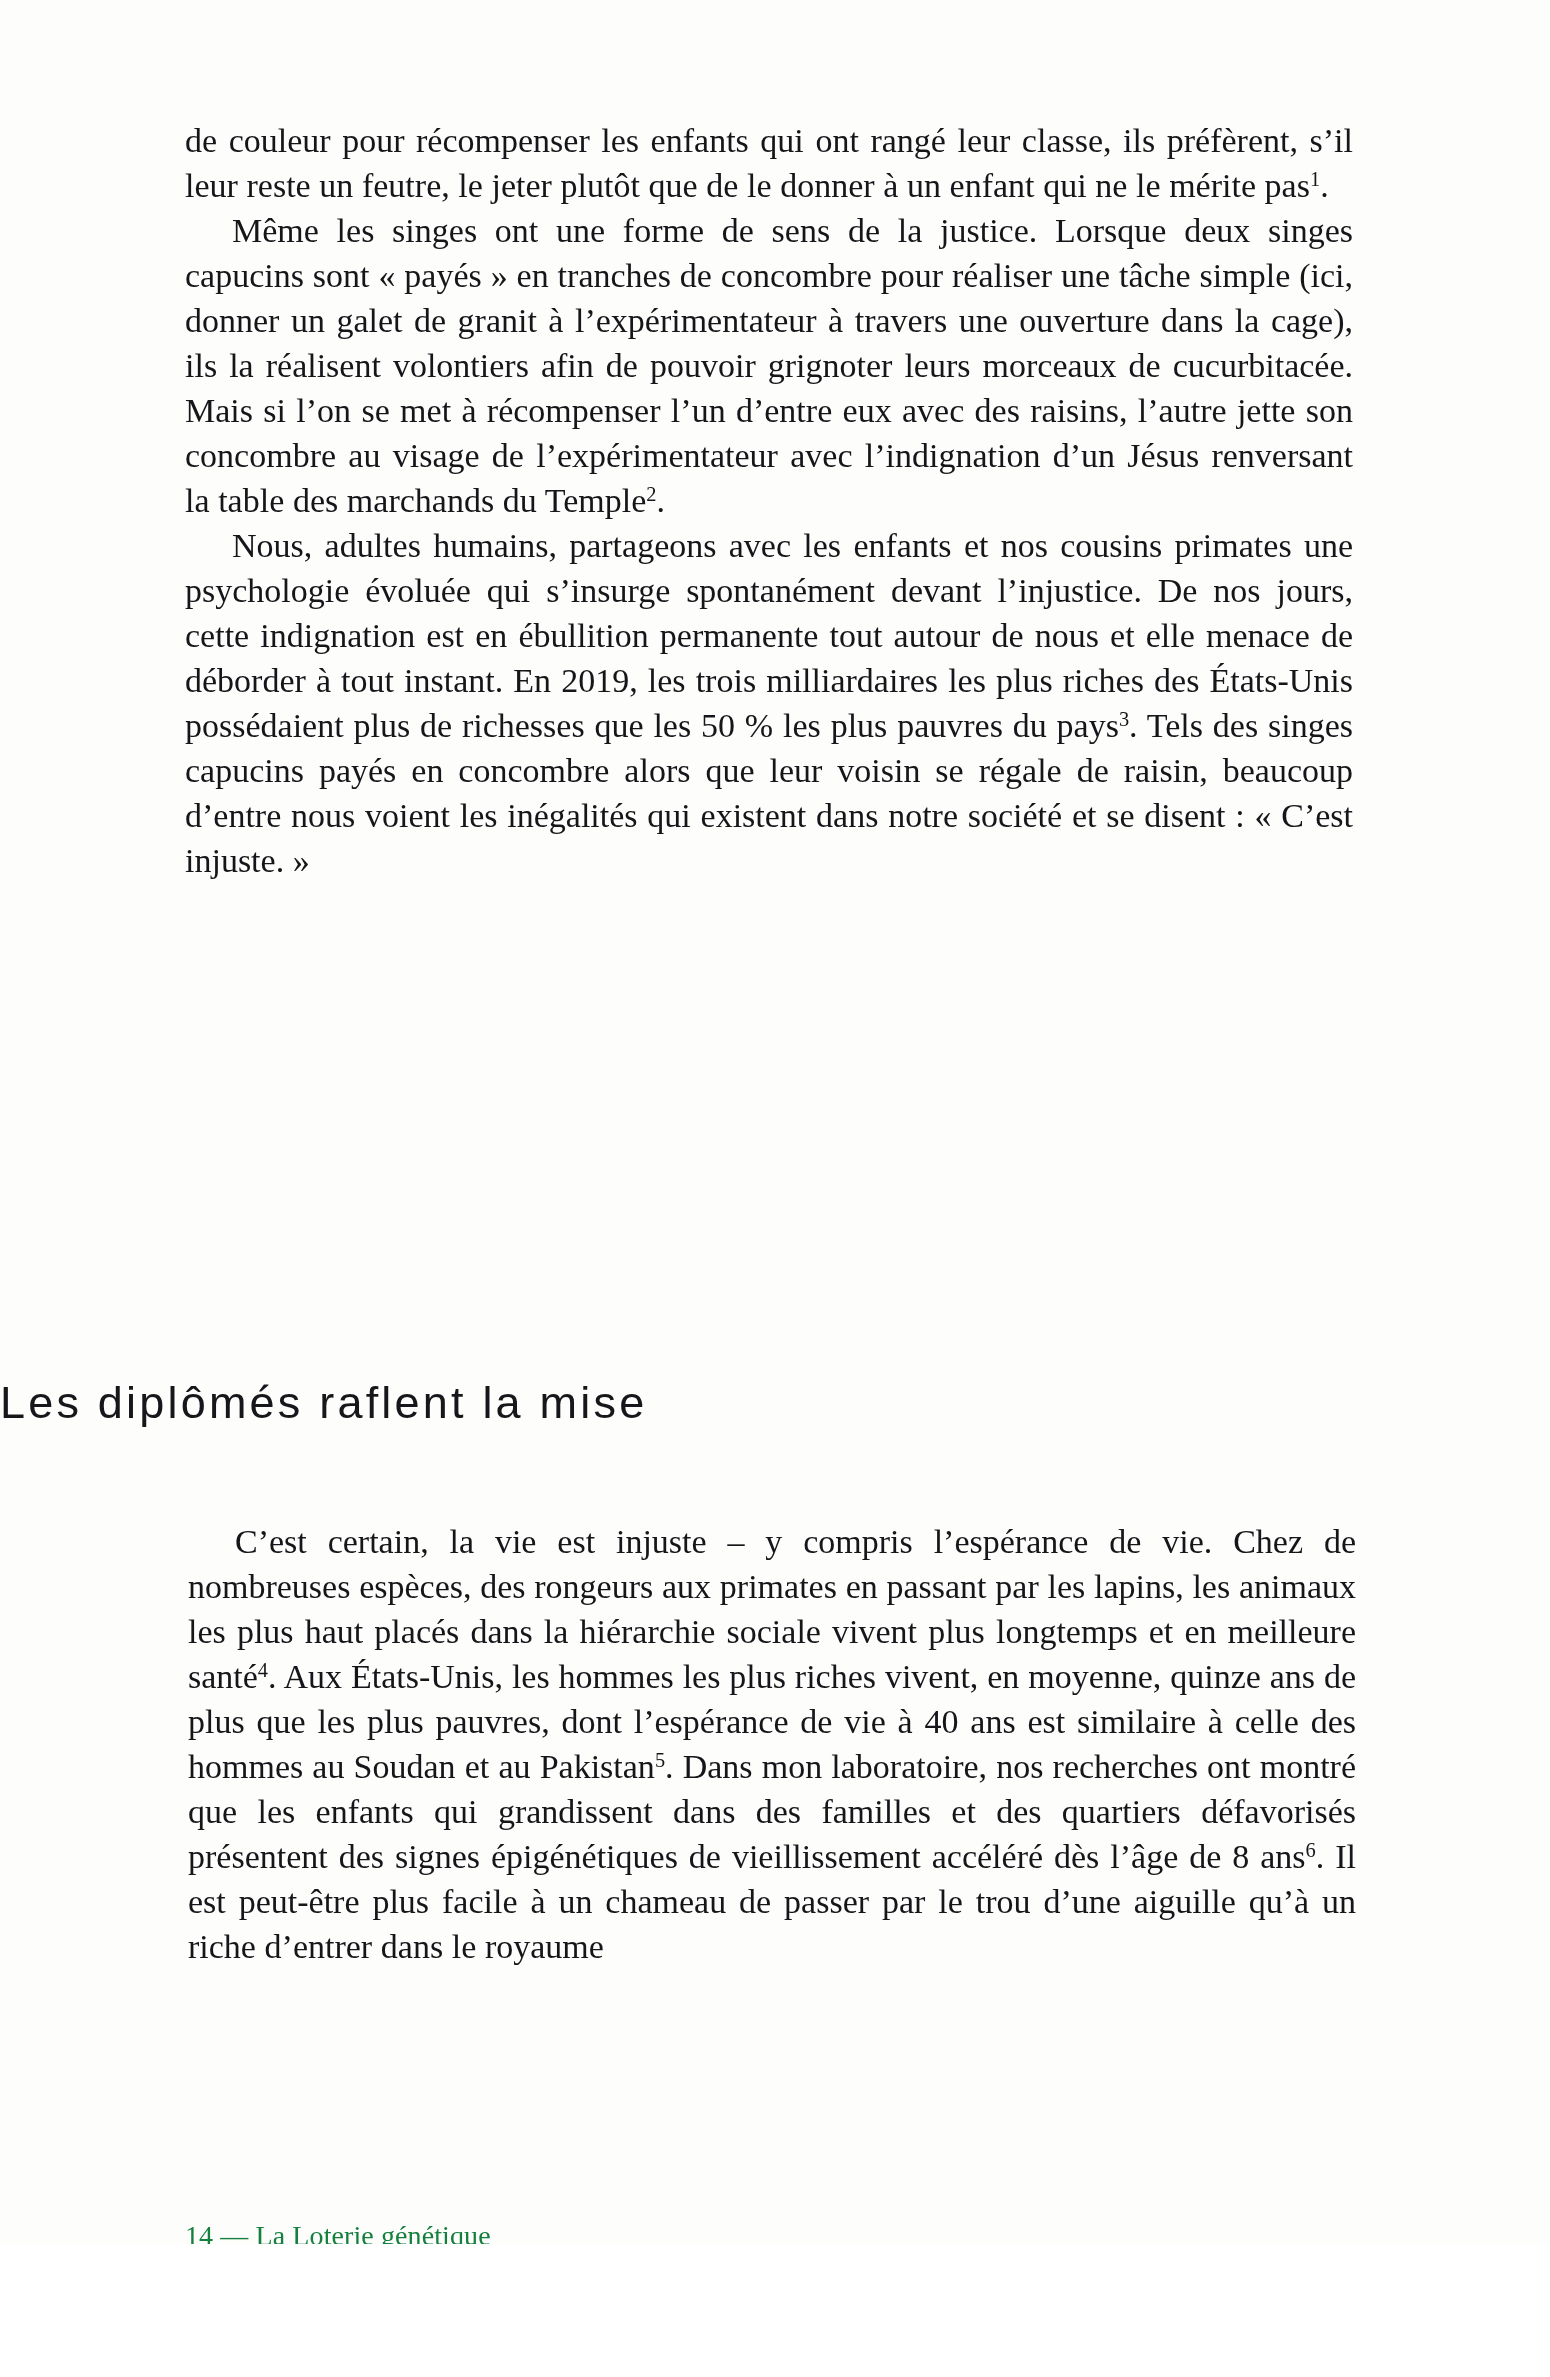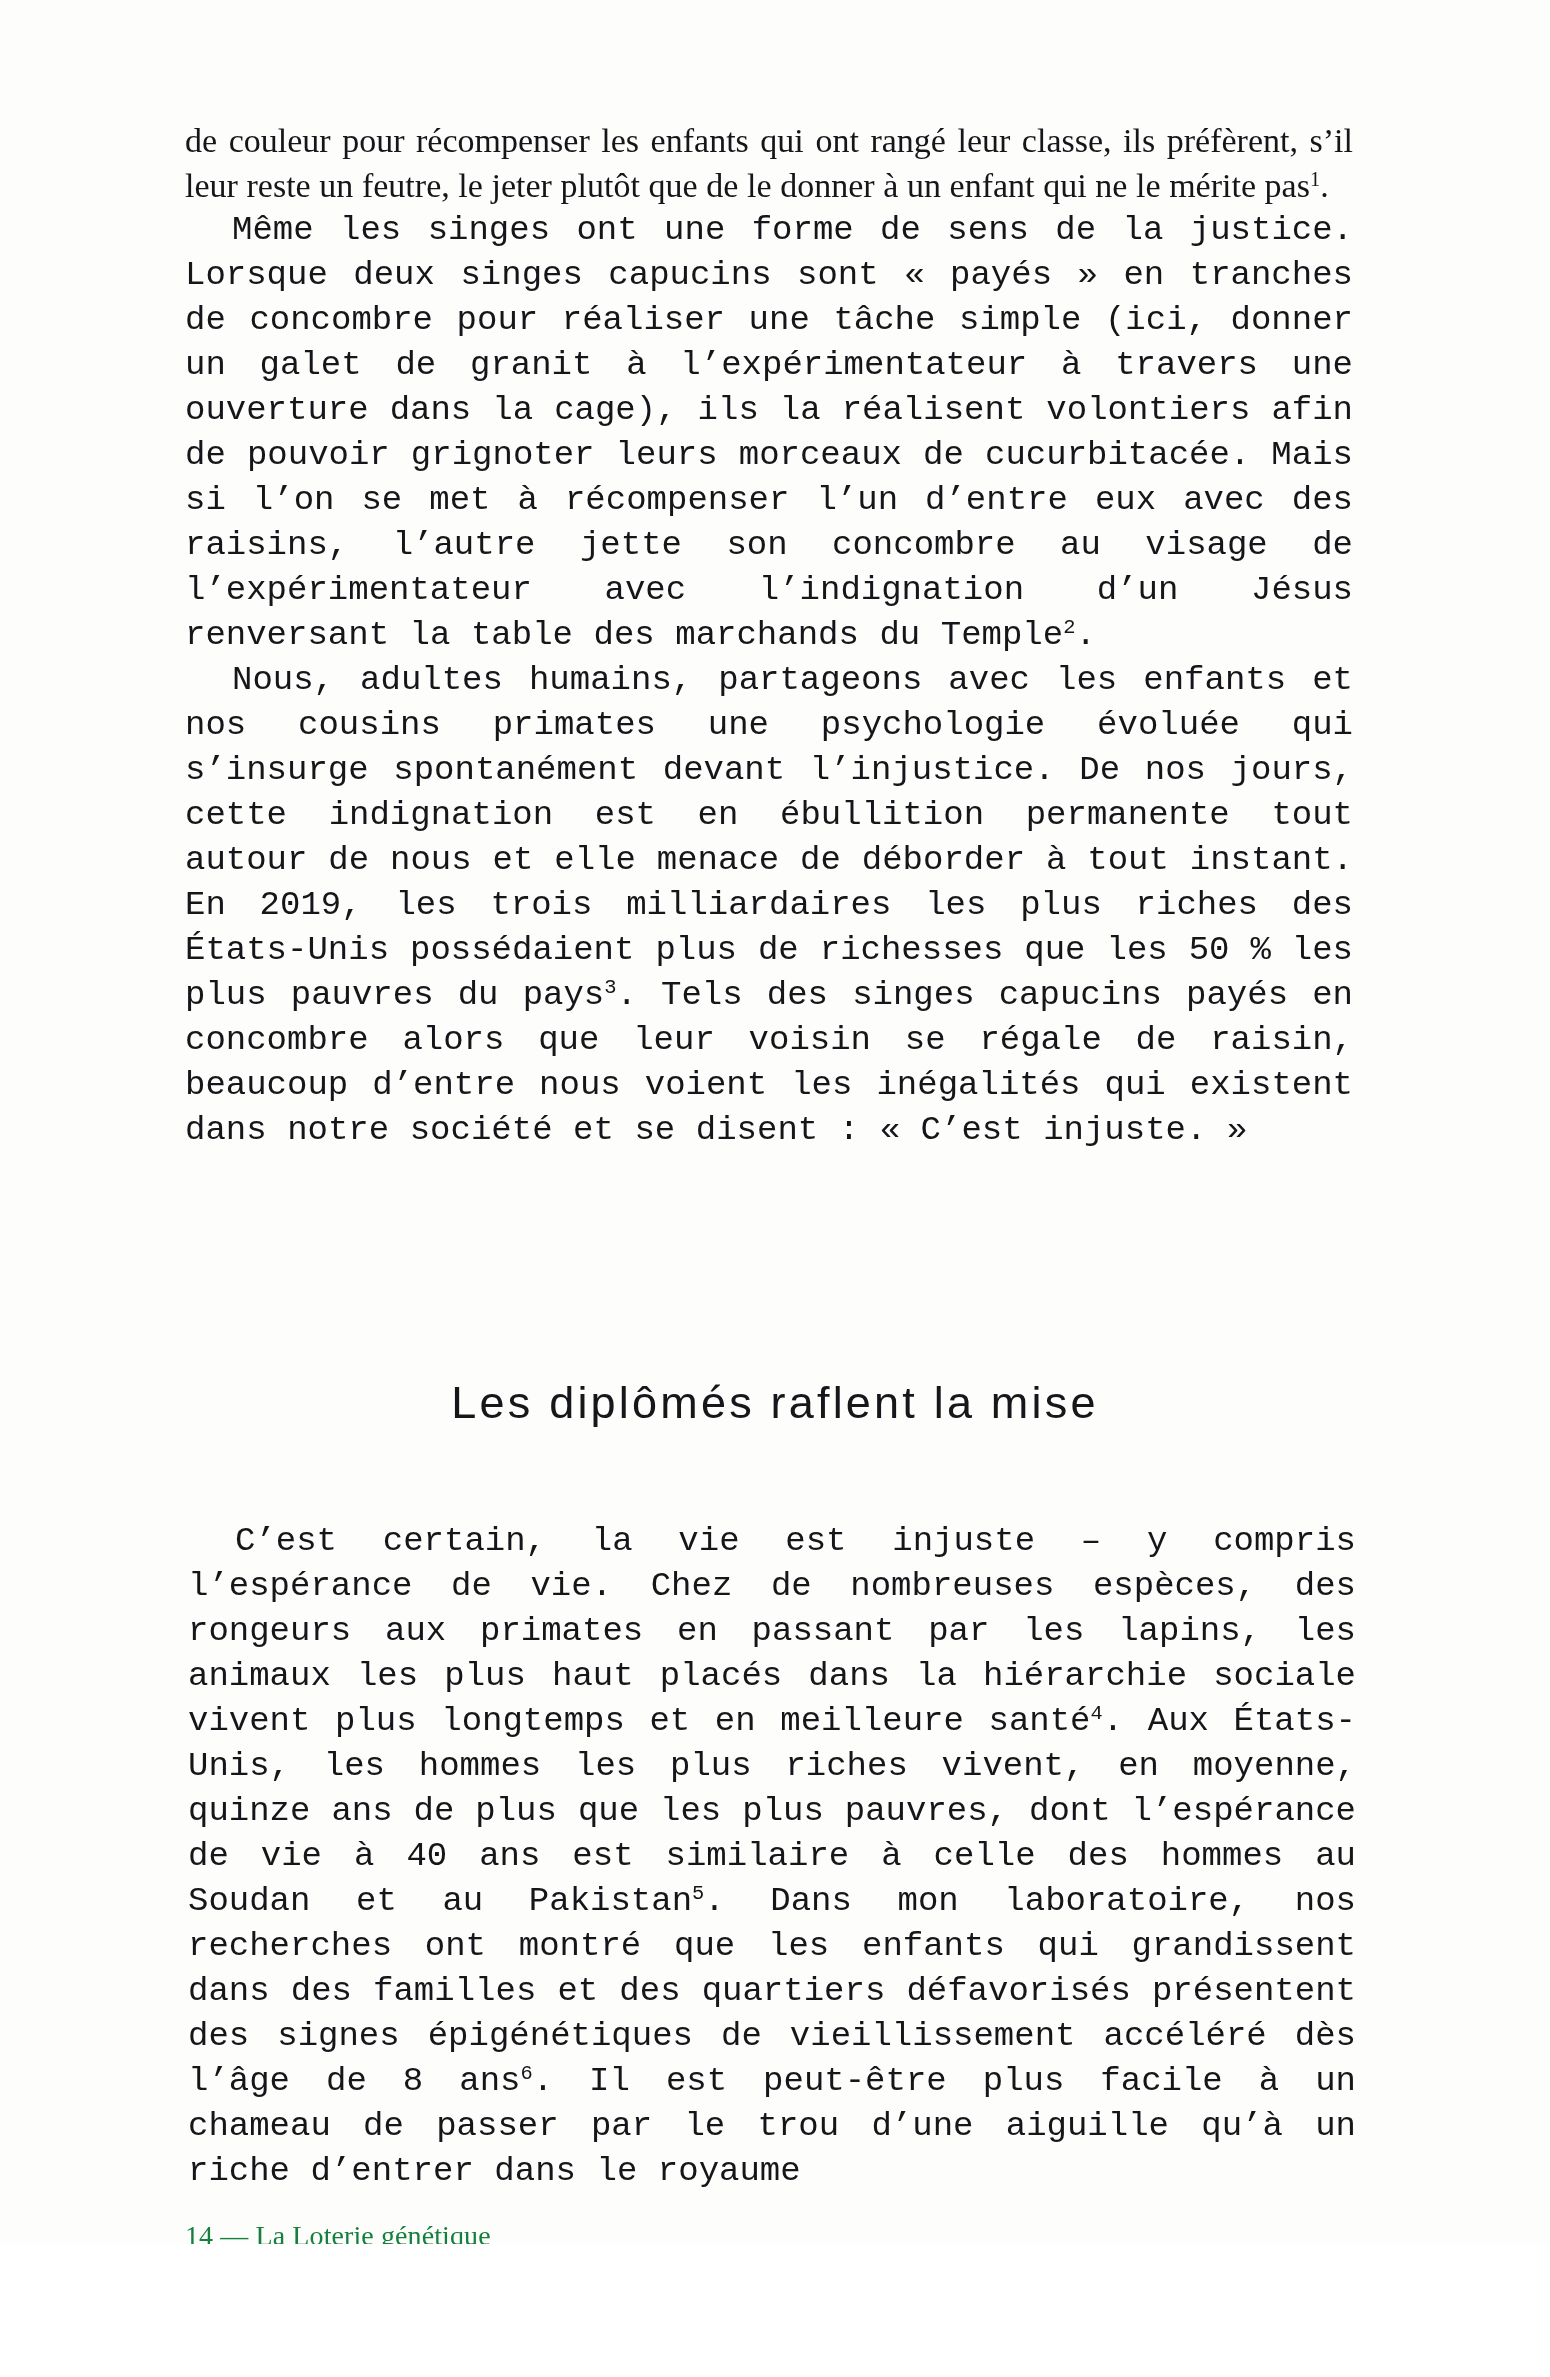--- a/index.html
+++ b/index.html
@@ -35,37 +35,36 @@
     text-justify: inter-word;
     margin: 0;
     hyphens: manual;
     -webkit-hyphens: manual;
     font-kerning: normal;
     text-rendering: optimizeLegibility;
   }
 
   .para.indent {
     text-indent: 47px;
-    font-family: Liberation Mono, monospace;
   }
 
   sup.fn {
     font-size: 0.60em;
     vertical-align: 0.52em;
     line-height: 0;
     letter-spacing: 0;
   }
 
   
   .section-heading {
     position: absolute;
     left: 0;
     right: 0;
     top: 1377px;
-    text-align: center;
+    text-align: left;
     font-family: "Liberation Sans", "DejaVu Sans", sans-serif;
     font-size: 45px;
     font-weight: 400;
     letter-spacing: 3.2px;
     color: #17171b;
     margin: 0;
     white-space: nowrap;
   }
 
   

